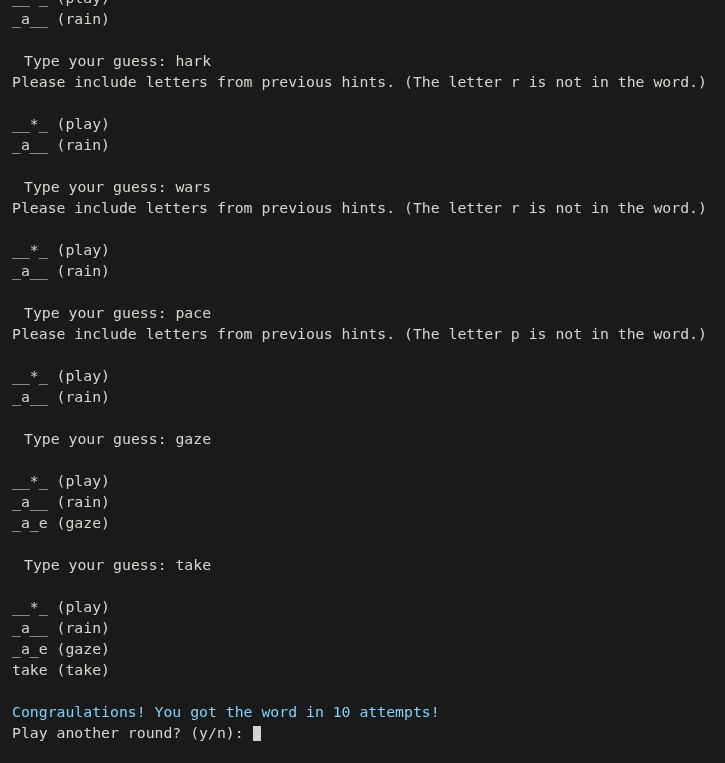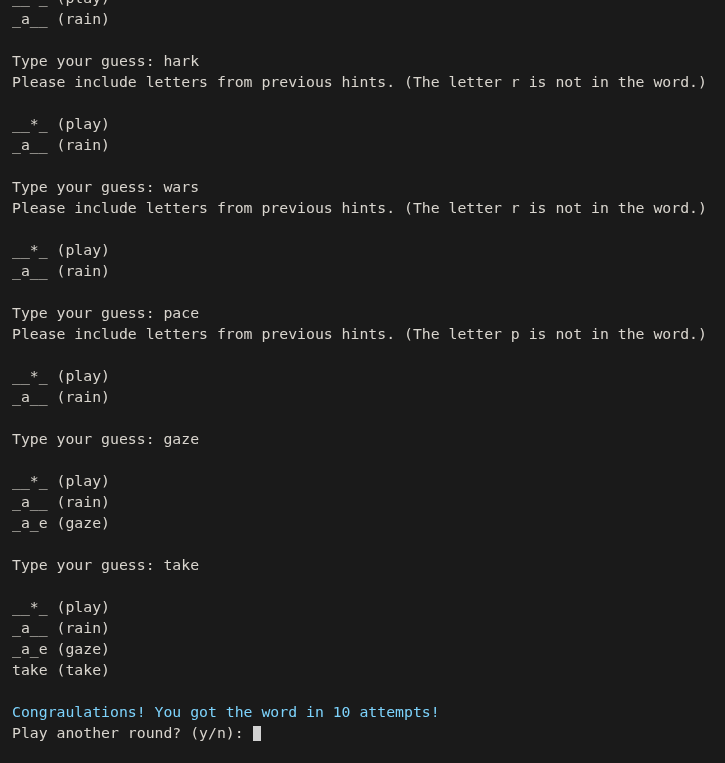--- a/index.html
+++ b/index.html
@@ -39,20 +39,21 @@
   .line {
     height: 21px;
     white-space: pre;
     color: #d9d5ce;
   }
   .line.blank {
     height: 21px;
   }
   .prompt-line {
     color: #d9d5ce;
+    margin-left: 12px;
   }
   .feedback-line {
     color: #d9d5ce;
   }
   .result-line {
     color: #7dd3fc;
   }
   .cursor-block {
     display: inline-block;
     width: 8.9px;

